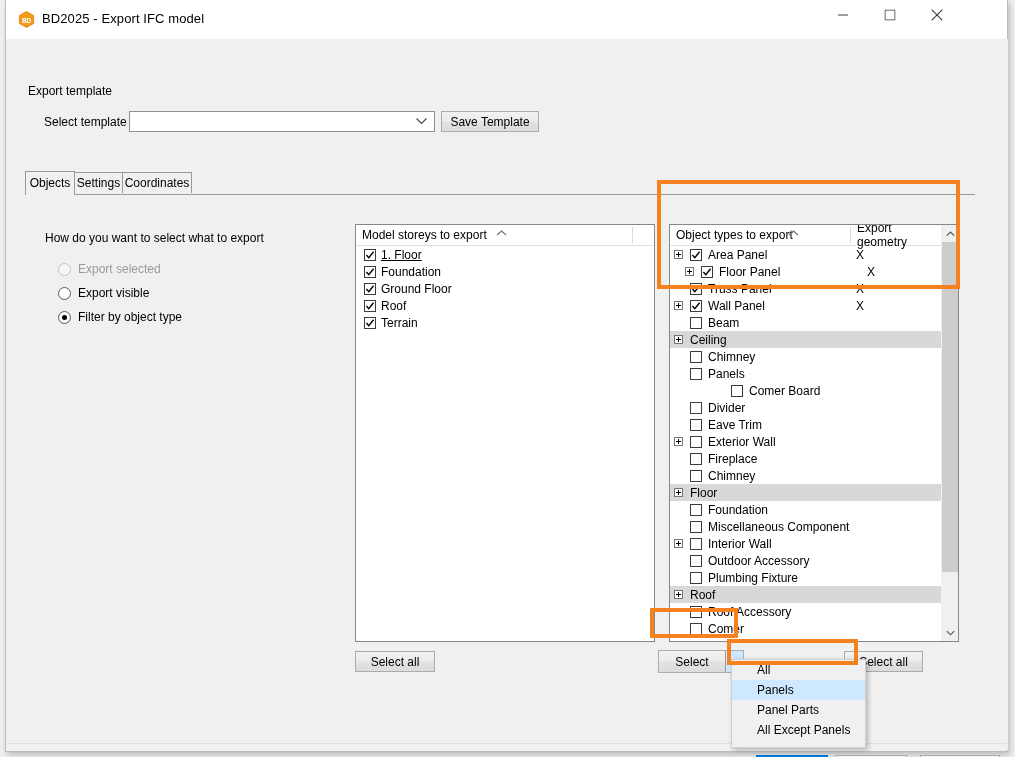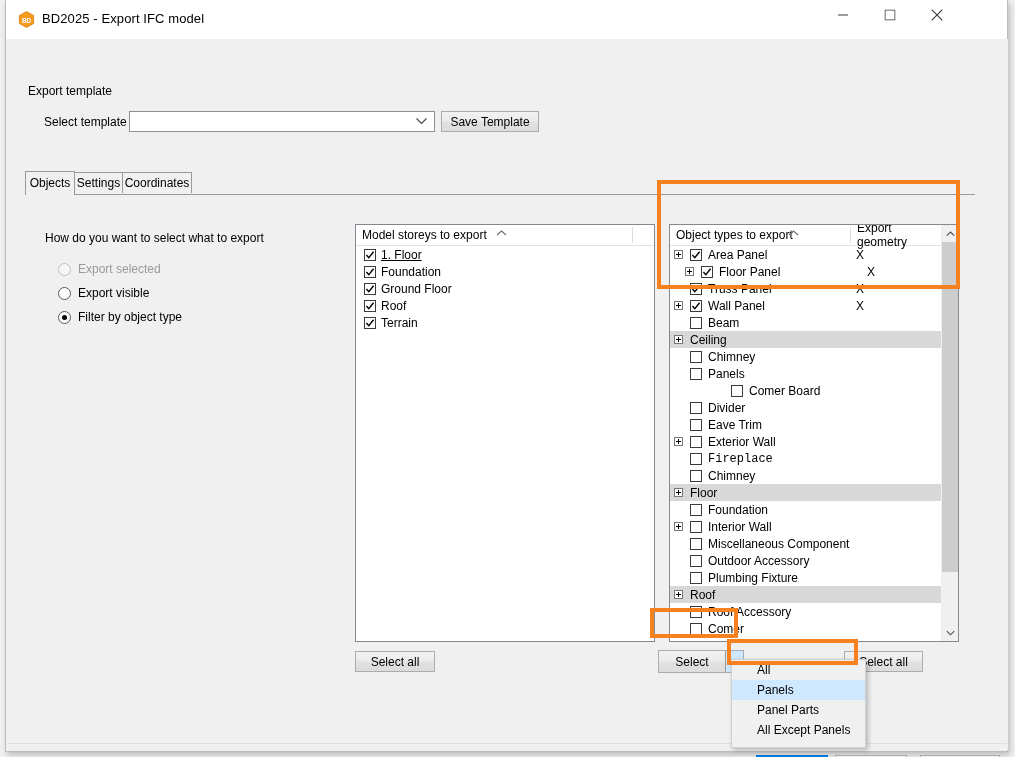--- a/index.html
+++ b/index.html
@@ -570,44 +570,44 @@
             </div>
             <div class="row" style="height: 17px;">
               <span class="cbx" style="left: 20px;"></span>
               <span class="rowtext" style="left: 38px;">Eave Trim</span>
             </div>
             <div class="row" style="height: 17px;">
               <span class="expander" style="left: 4px;"></span>
               <span class="cbx" style="left: 20px;"></span>
               <span class="rowtext" style="left: 38px;">Exterior Wall</span>
             </div>
-            <div class="row" style="height: 17px; font-family: Liberation Mono, monospace;">
+            <div class="row" style="height: 17px;">
               <span class="cbx" style="left: 20px;"></span>
               <span class="rowtext" style="left: 38px;">Fireplace</span>
             </div>
             <div class="row" style="height: 17px;">
               <span class="cbx" style="left: 20px;"></span>
               <span class="rowtext" style="left: 38px;">Chimney</span>
             </div>
             <div class="row group" style="height: 17px;">
               <span class="expander" style="left: 4px;"></span>
               <span class="rowtext" style="left: 20px;">Floor</span>
             </div>
             <div class="row" style="height: 17px;">
               <span class="cbx" style="left: 20px;"></span>
               <span class="rowtext" style="left: 38px;">Foundation</span>
             </div>
             <div class="row" style="height: 17px;">
+              <span class="cbx" style="left: 20px;"></span>
+              <span class="rowtext" style="left: 38px;">Miscellaneous Component</span>
+            </div>
+            <div class="row" style="height: 17px;">
               <span class="expander" style="left: 4px;"></span>
               <span class="cbx" style="left: 20px;"></span>
               <span class="rowtext" style="left: 38px;">Interior Wall</span>
-            </div>
-            <div class="row" style="height: 17px;">
-              <span class="cbx" style="left: 20px;"></span>
-              <span class="rowtext" style="left: 38px;">Miscellaneous Component</span>
             </div>
             <div class="row" style="height: 17px;">
               <span class="cbx" style="left: 20px;"></span>
               <span class="rowtext" style="left: 38px;">Outdoor Accessory</span>
             </div>
             <div class="row" style="height: 17px;">
               <span class="cbx" style="left: 20px;"></span>
               <span class="rowtext" style="left: 38px;">Plumbing Fixture</span>
             </div>
             <div class="row group" style="height: 17px;">

